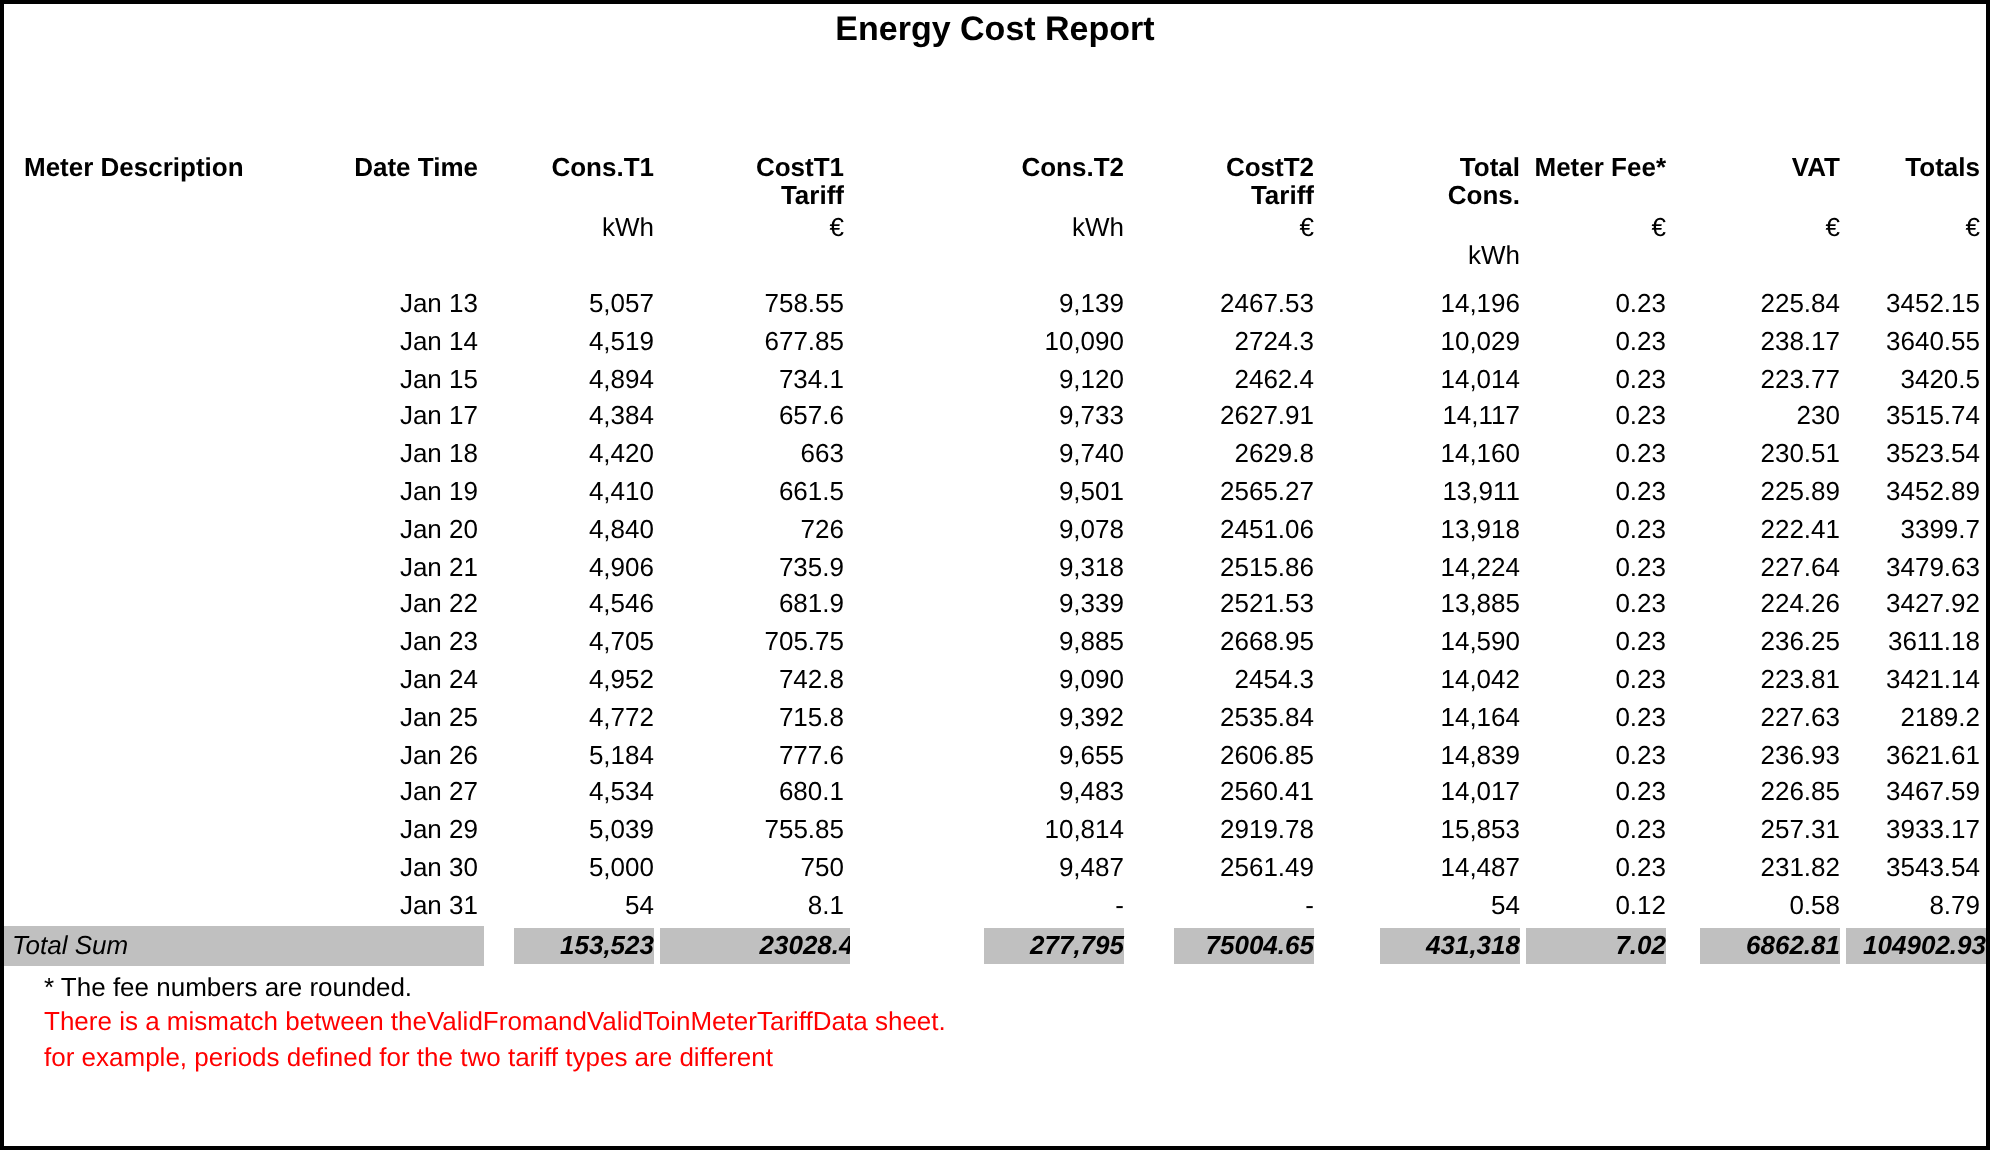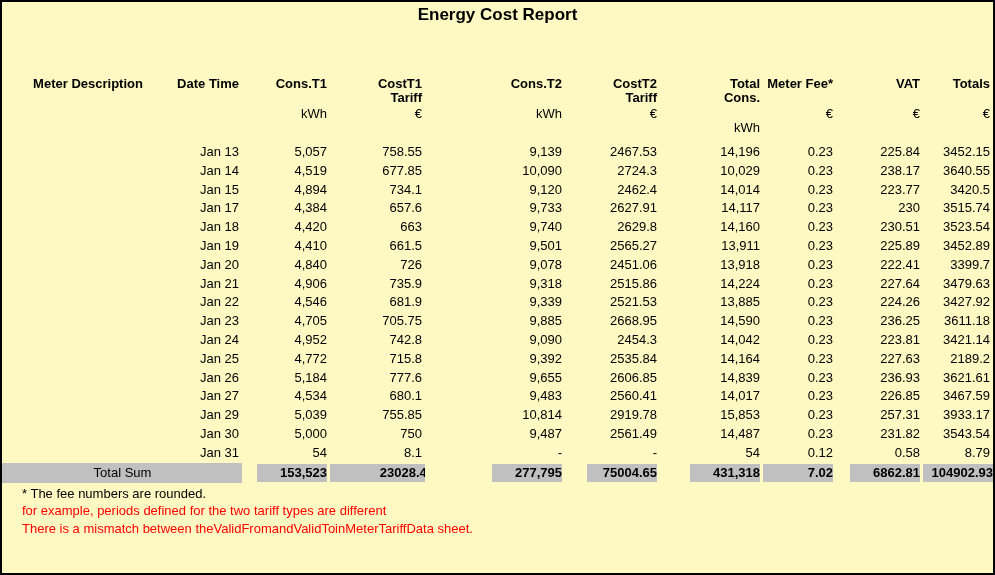--- a/index.html
+++ b/index.html
@@ -1,21 +1,21 @@
 <!DOCTYPE html>
 <html><head>
 <meta charset="utf-8">
 <style>
   html, body { margin: 0; padding: 0; background: #e8e8e8; }
   .page {
     position: relative;
     width: 995px;
     height: 575px;
     box-sizing: border-box;
-    background: #fef9c3;
+    background: #ffffff;
     border: 2px solid #000000;
     font-family: "Liberation Sans", "DejaVu Sans", sans-serif;
     color: #000000;
     overflow: hidden;
   }
   .title {
     padding-top: 2px;
     text-align: center;
     font-size: 17px;
     font-weight: bold;
@@ -28,26 +28,26 @@
     table-layout: fixed;
     width: 991px;
     font-size: 13px;
   }
   table.report th, table.report td {
     padding: 0 3px 0 0;
     overflow: hidden;
     white-space: nowrap;
   }
   .al-right { text-align: right; }
-  .al-left  { text-align: center; padding-left: 10px !important; }
+  .al-left  { text-align: left; padding-left: 10px !important; }
   tr.labels th { vertical-align: top; height: 30px; line-height: 14px; font-weight: bold; }
   tr.units  td { height: 14px; line-height: 14px; }
   tr.units2 td { height: 22px; line-height: 14px; vertical-align: top; }
   tbody.data td { line-height: 18.8px; }
-  tr.total-row td { height: 20px; line-height: 16px; vertical-align: middle; }
+  tr.total-row td { height: 20px; line-height: 16px; vertical-align: middle; font-style: italic; }
   .total-label {
     font-weight: normal;
     padding-left: 4px !important;
   }
   .total-chip {
     display: inline-block;
     min-width: 64px;
     padding: 1px 0 1px 6px;
     text-align: right;
     font-weight: bold;
@@ -333,17 +333,17 @@
           <td class="al-right"><span class="total-chip" style="background: rgb(192, 192, 192);">431,318</span></td>
           <td class="al-right"><span class="total-chip" style="background: rgb(192, 192, 192);">7.02</span></td>
           <td class="al-right"><span class="total-chip" style="background: rgb(192, 192, 192);">6862.81</span></td>
           <td class="al-right"><span class="total-chip" style="background: rgb(192, 192, 192);">104902.93</span></td>
         </tr>
     </tfoot>
   </table>
 
   <div class="footnotes">
     <div>* The fee numbers are rounded.</div>
+    <div style="color: rgb(255, 0, 0);">There is a mismatch between theValidFromandValidToinMeterTariffData sheet.</div>
     <div style="color: rgb(255, 0, 0);">for example, periods defined for the two tariff types are different</div>
-    <div style="color: rgb(255, 0, 0);">There is a mismatch between theValidFromandValidToinMeterTariffData sheet.</div>
   </div>
 
 </div>
 
 </body></html>

